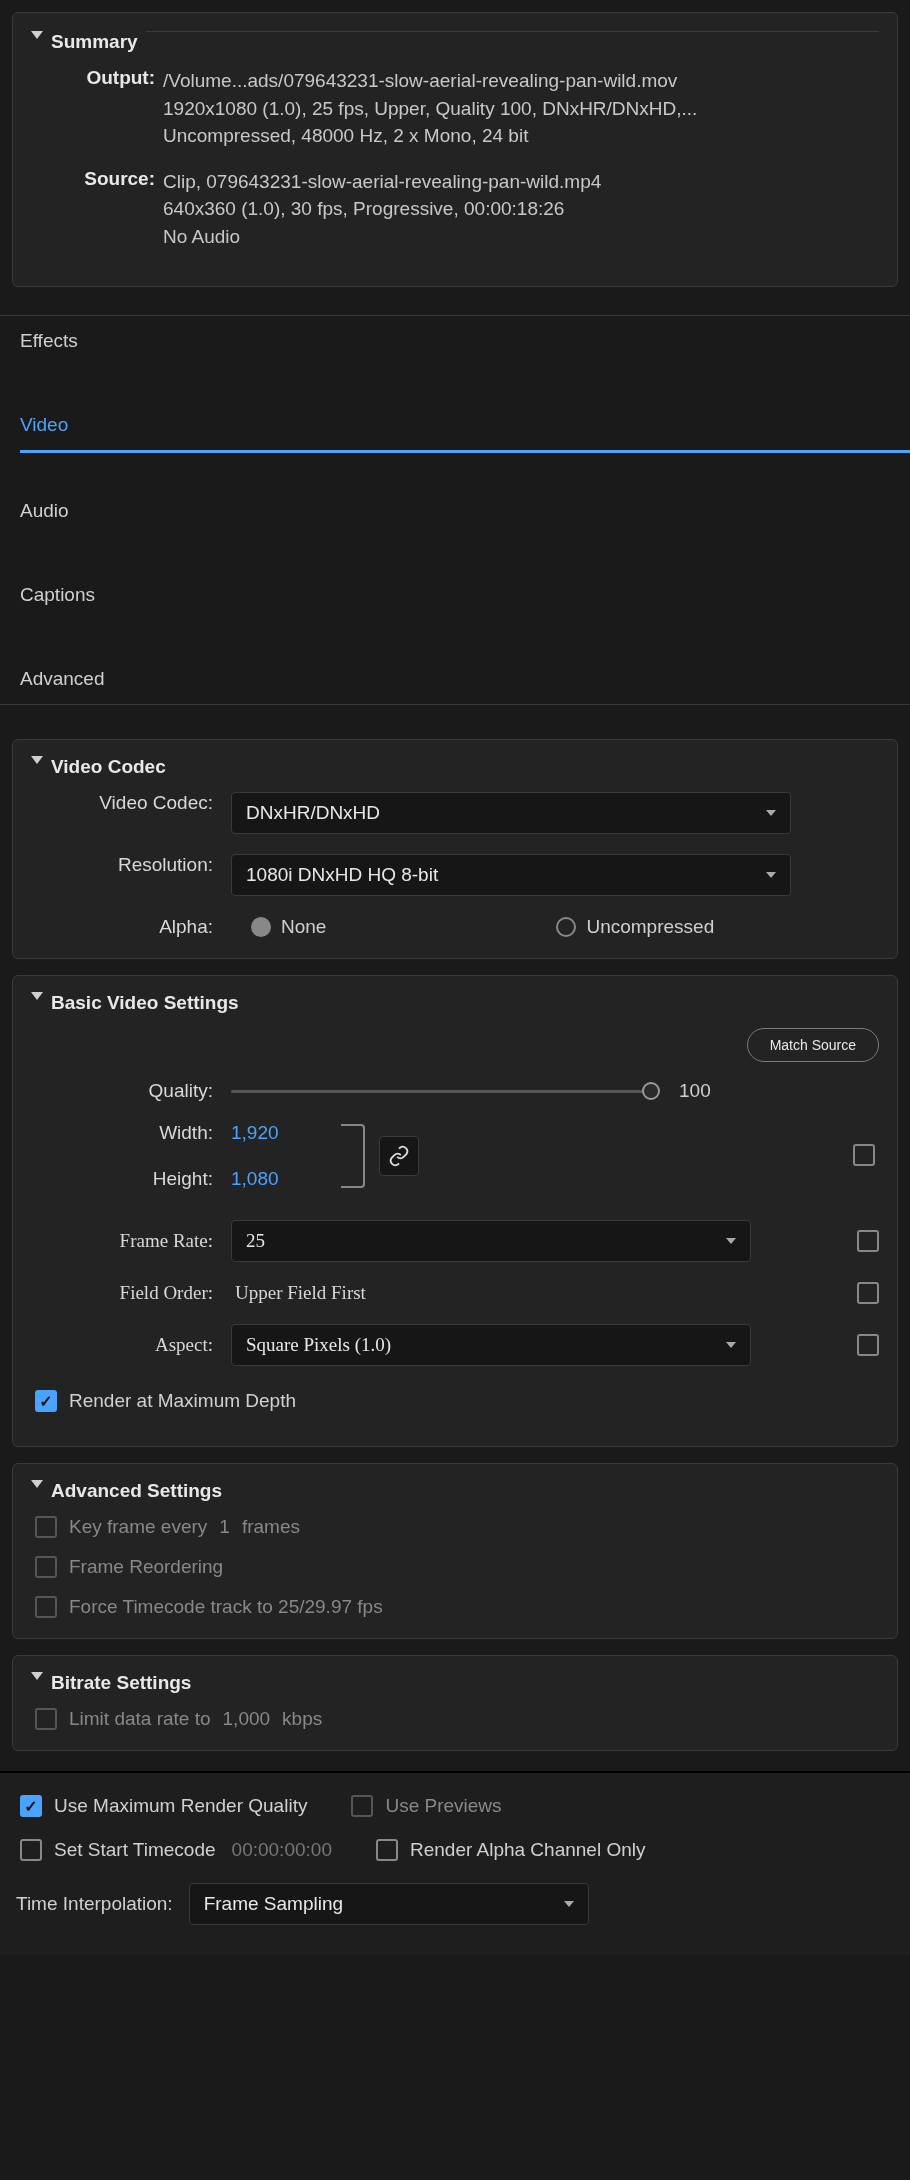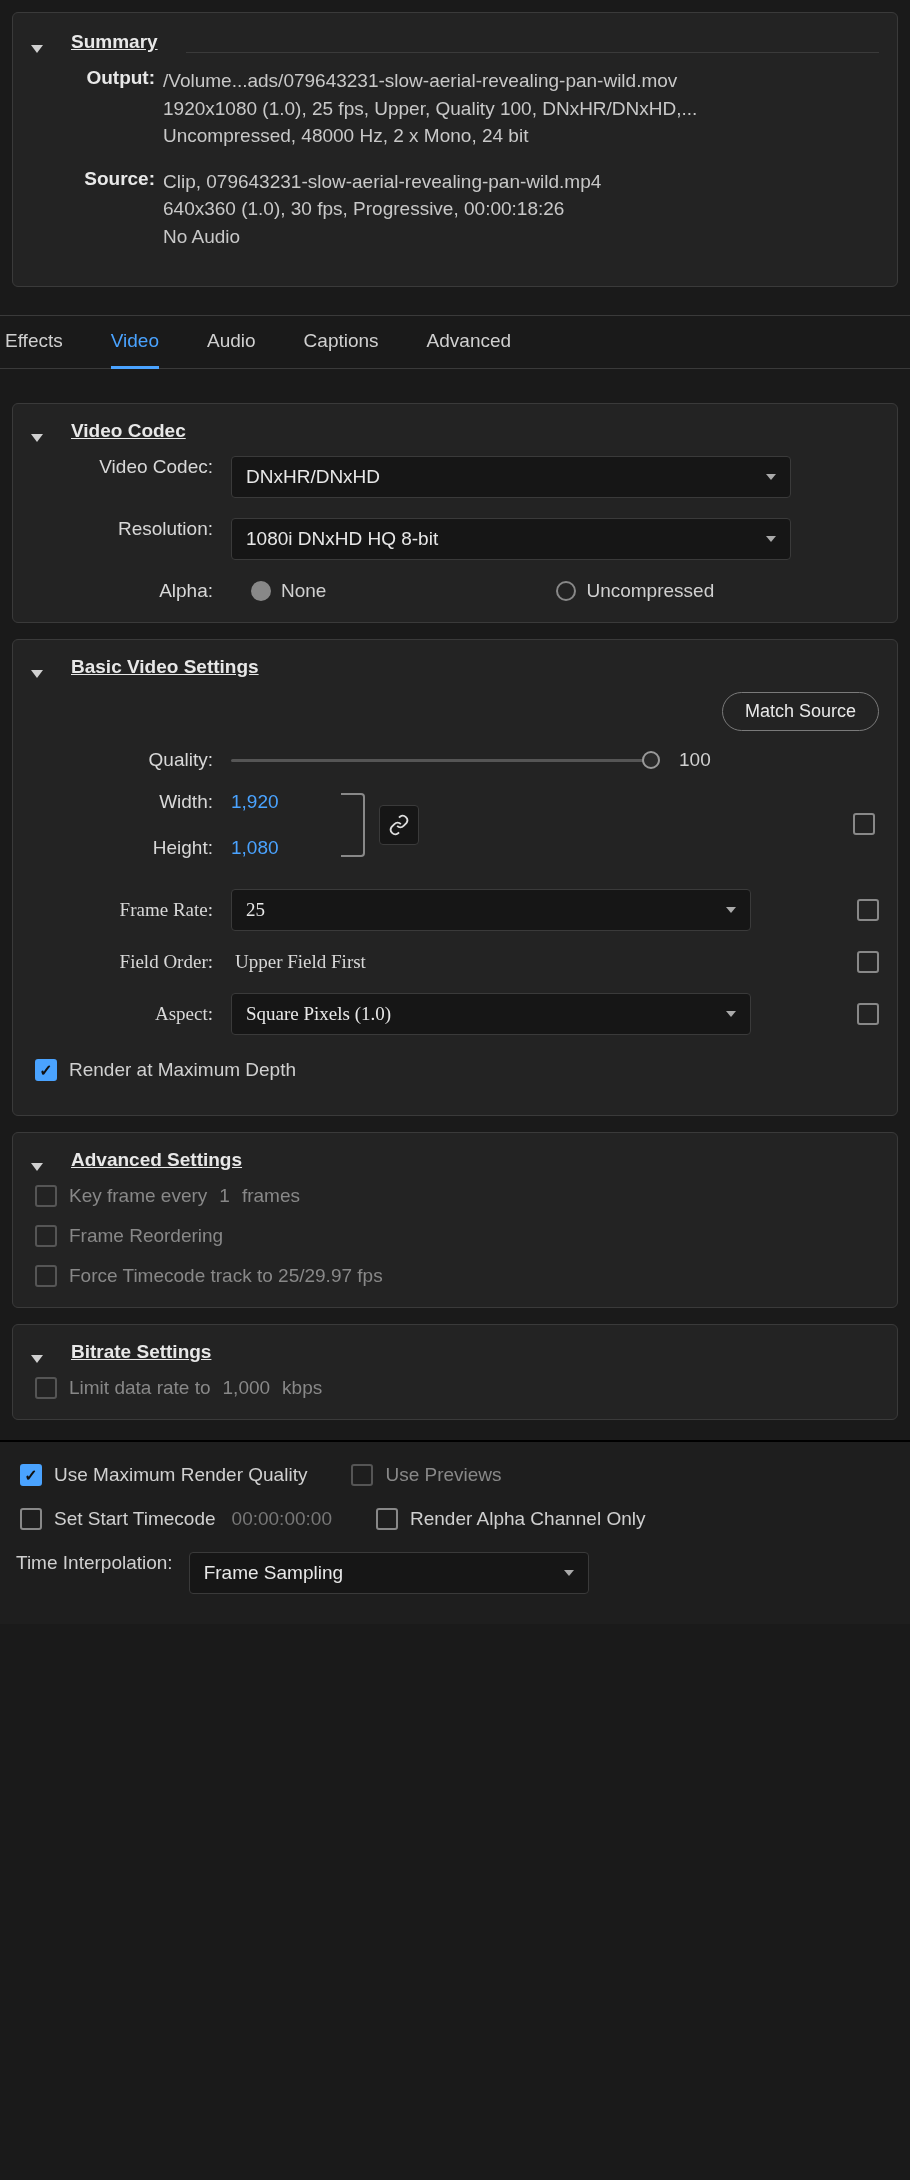--- a/index.html
+++ b/index.html
@@ -19,27 +19,26 @@
     padding: 16px 18px;
     background: #232323;
   }
   .section-no-border {
     margin-bottom: 16px;
     padding: 0 8px 12px 8px;
     border-bottom: 1px solid #3a3a3a;
   }
   .section-title {
     display: flex;
-    align-items: flex-end;
-    gap: 28px;
+    align-items: flex-start;
+    gap: 8px;
     font-weight: 600;
     color: #e8e8e8;
     margin-bottom: 14px;
     cursor: pointer;
-    text-decoration: underline;
   }
   .section-title .hr {
     flex: 1;
     border-top: 1px solid #3a3a3a;
   }
   .chev {
     display: inline-block;
     width: 0; height: 0;
     border-left: 6px solid transparent;
     border-right: 6px solid transparent;
@@ -98,21 +97,21 @@
   .radio-dot.checked { border-color: #888; background: #888; }
   .radio-dot.unchecked { border-color: #888; }
   .match-source-row { display: flex; justify-content: flex-end; margin-bottom: 18px; }
   .btn-outline {
     background: transparent;
     border: 1px solid #7a7a7a;
     border-radius: 20px;
     padding: 8px 22px;
     color: #e8e8e8;
     cursor: pointer;
-    font-size: 18px;
+    font-size: 14px;
   }
   .slider-row { display: flex; align-items: center; gap: 16px; }
   .slider-track {
     flex: 1; height: 3px; background: #555; position: relative; border-radius: 2px;
     max-width: 420px;
   }
   .slider-thumb {
     position: absolute; right: -9px; top: -8px; width: 18px; height: 18px; border-radius: 50%;
     border: 2px solid #999; background: #2a2a2a;
   }
@@ -152,21 +151,21 @@
   .checkbox-line.disabled { color: #888; }
   .checkbox-line .inline-val { color: #888; }
   .footer {
     background: #1e1e1e;
     border-top: 2px solid #000;
     padding: 22px 12px 30px 16px;
   }
   .footer-row { display: flex; align-items: center; gap: 40px; margin-bottom: 22px; flex-wrap: wrap; }
   .footer-row .checkbox-line { margin-bottom: 0; }
   .footer .select { max-width: 400px; }
-  .ti-row { display: flex; align-items: flex-start; gap: 16px; }
+  .ti-row { display: flex; align-items: center; gap: 16px; }
   .tc-val { color: #777; margin-left: 4px; }
   svg.link-svg { width: 22px; height: 22px; stroke: #ddd; fill: none; stroke-width: 2; }
 </style>
 </head>
 <body>
 
 <div class="panel-container">
 
   <div class="section section-no-border" style="border:1px solid #3a3a3a; border-radius:6px; padding:18px;">
     <div class="section-title">
@@ -191,21 +190,21 @@
           <span>Clip, 079643231-slow-aerial-revealing-pan-wild.mp4</span><br>
           <span>640x360 (1.0), 30 fps, Progressive, 00:00:18:26</span><br>
           <span>No Audio</span>
         </div>
       </div>
     </div>
   </div>
 
 </div>
 
-<div class="tabs" style="padding-left:5px;">
+<div class="tabs" style="padding-left:20px;flex-direction:column;">
   <div class="tab">Effects</div>
   <div class="tab active">Video</div>
   <div class="tab">Audio</div>
   <div class="tab">Captions</div>
   <div class="tab">Advanced</div>
 </div>
 
 <div class="panel-container">
 
   <div class="section">

